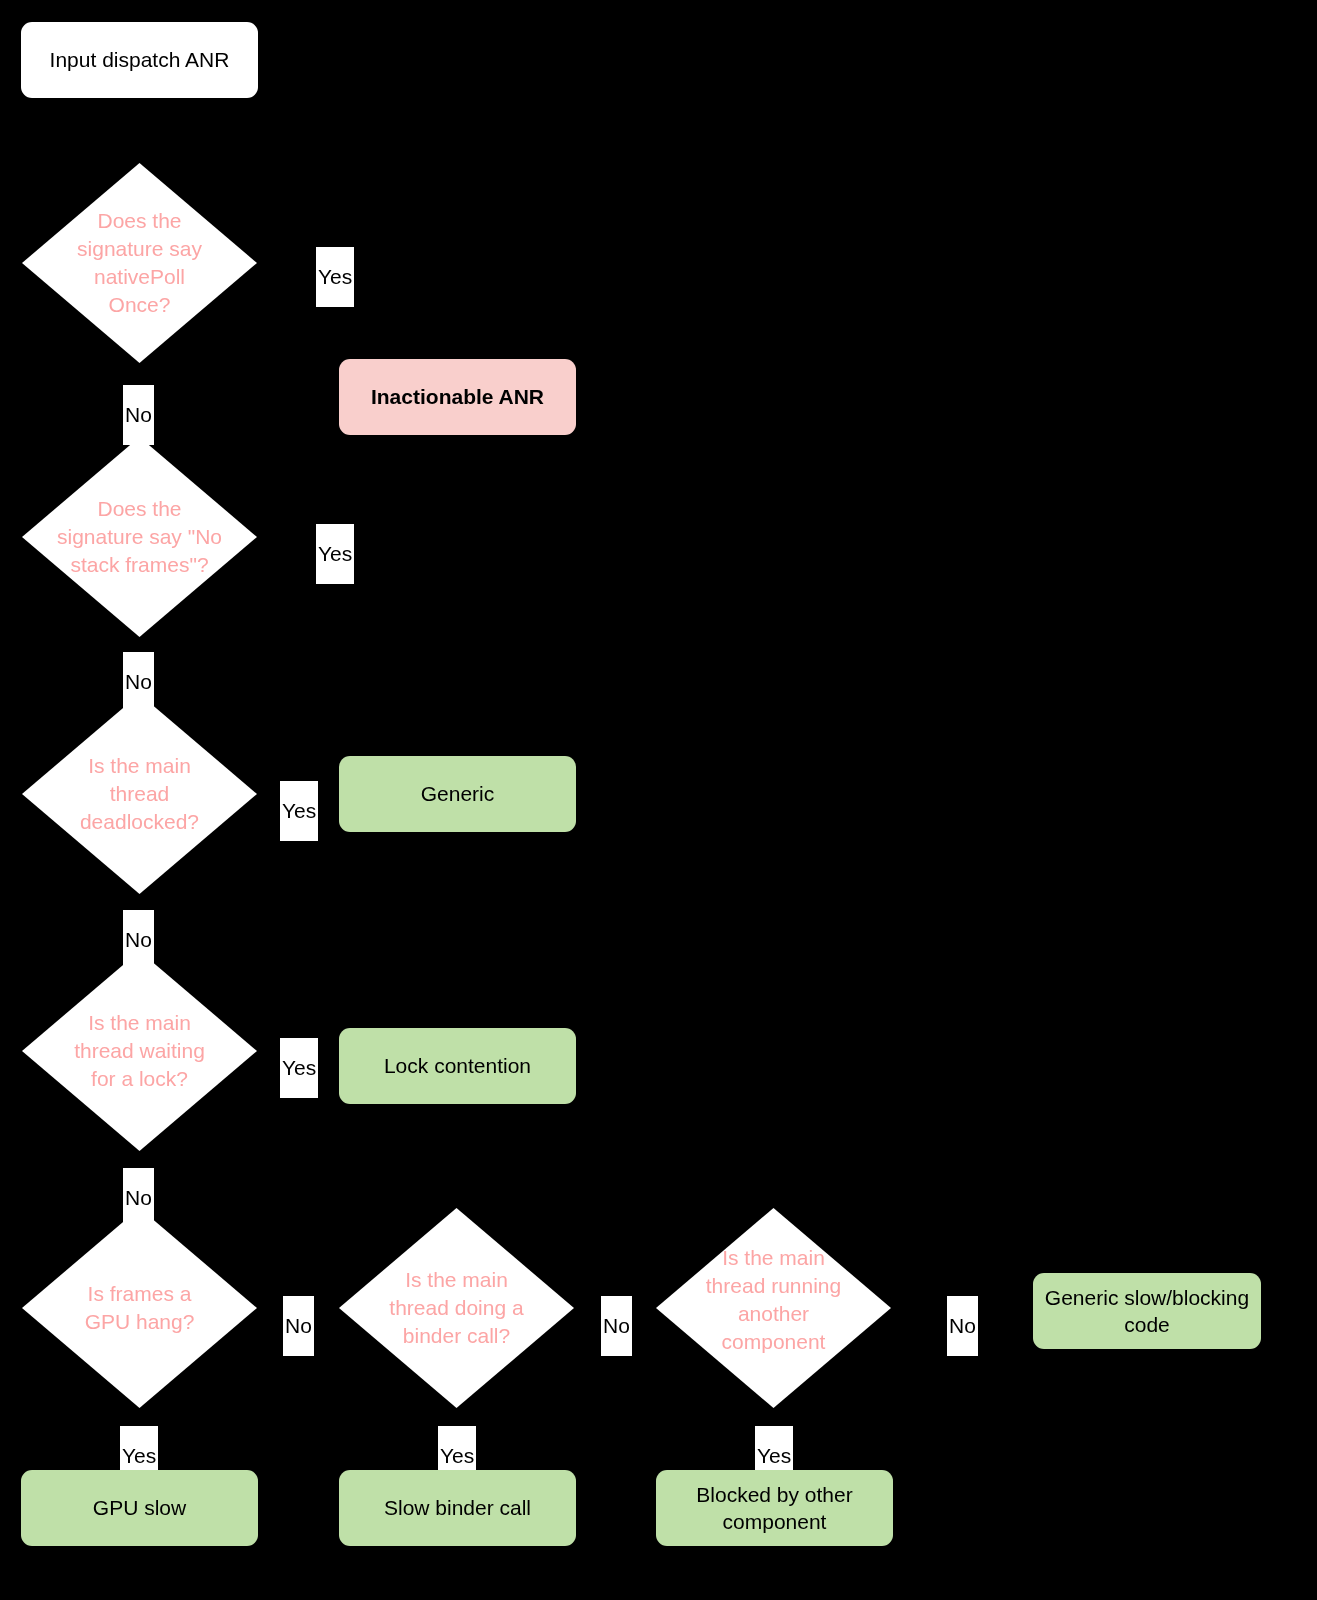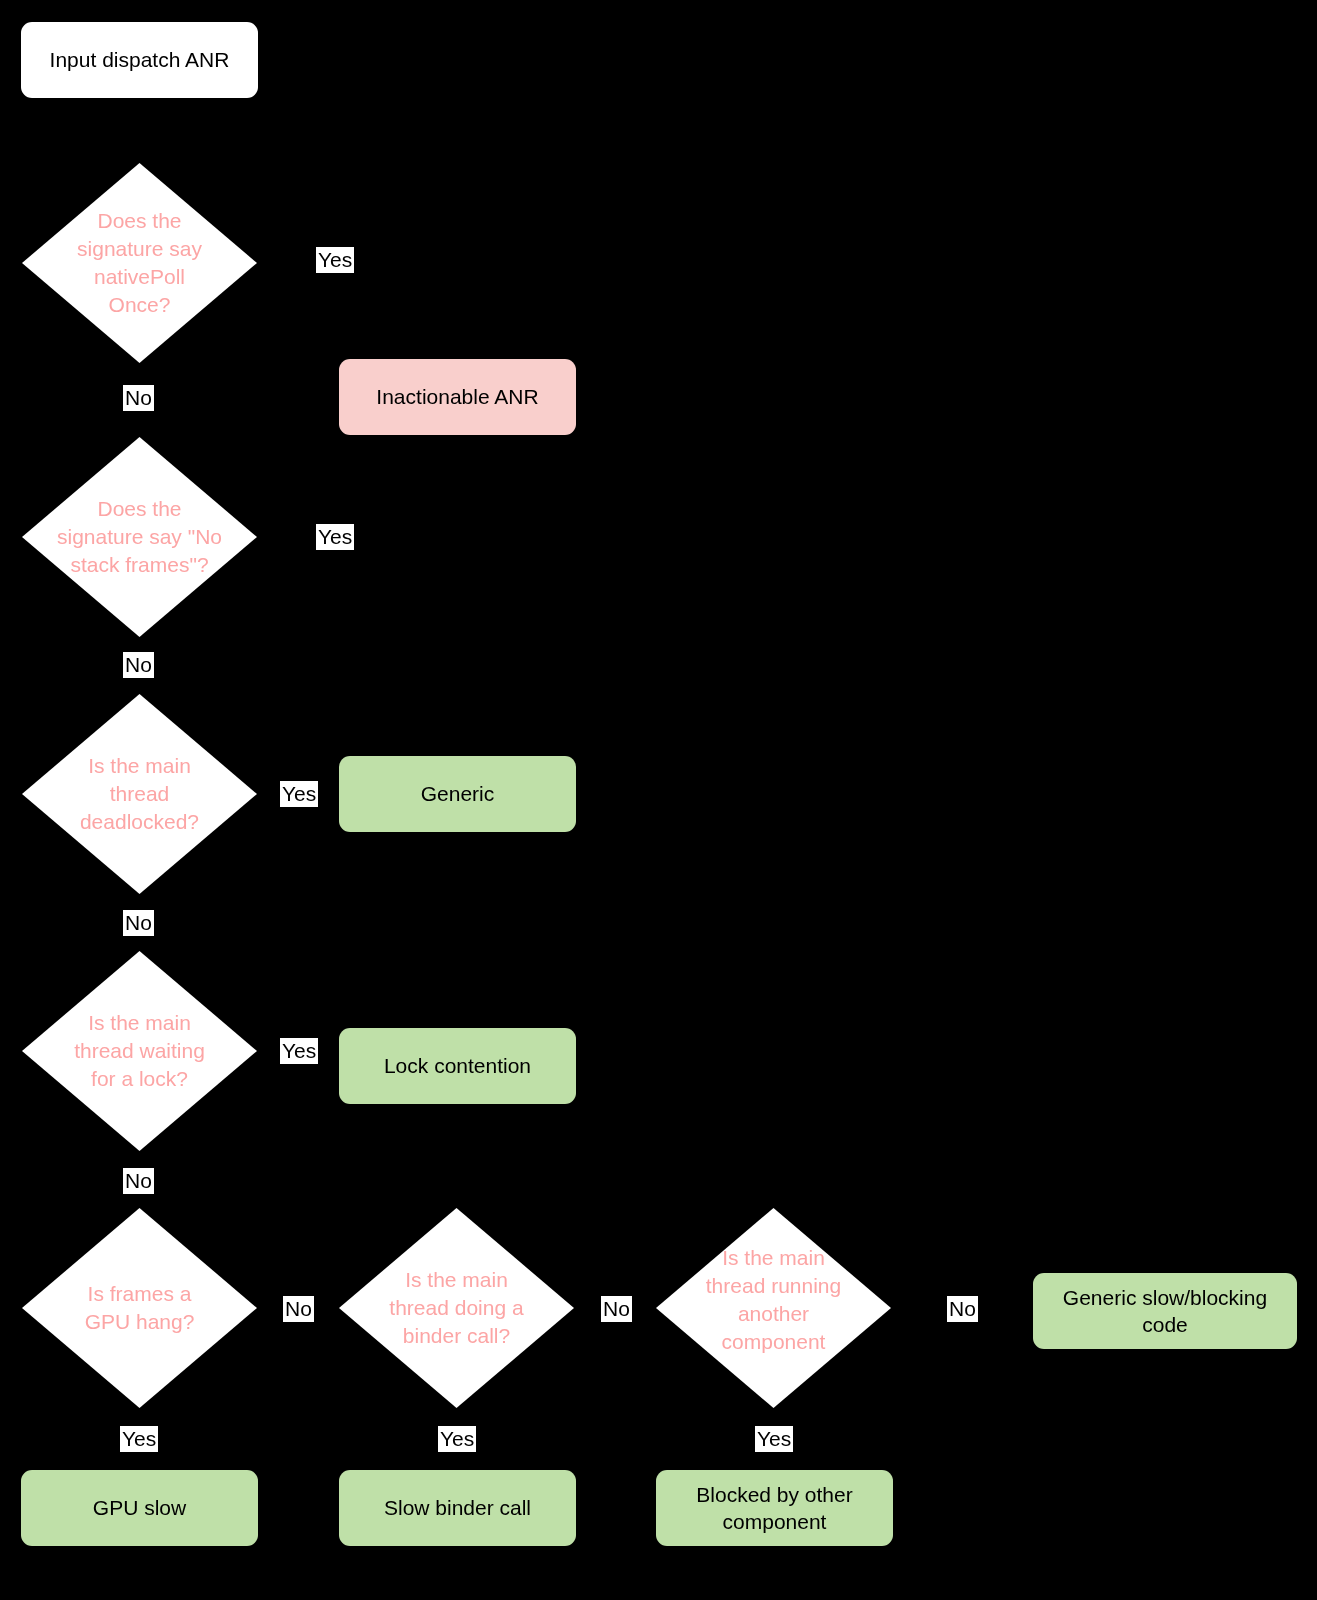--- a/index.html
+++ b/index.html
@@ -27,21 +27,21 @@
     align-items: center;
     justify-content: center;
     text-align: center;
     color: #000000;
     font-size: 21px;
     line-height: 1.3;
     padding: 12px 10px;
     border: 1px solid rgba(0,0,0,0);
   }
   .node-box.fill-white  { background: #ffffff; }
-  .node-box.fill-pink   { background: #f9cfcc; }
+  .node-box.fill-pink   { background: #f9cfcc; font-weight: bold; }
   .node-box.fill-green  { background: #bfe0a8; }
 
   
   .diamond {
     position: absolute;
     box-sizing: border-box;
   }
   .diamond .shape {
     position: absolute;
     inset: 0;
@@ -65,21 +65,21 @@
     width: 182px;
   }
 
   
   .edge-label {
     position: absolute;
     background: #ffffff;
     color: #000000;
     font-size: 21px;
     line-height: 24px;
-    padding: 1px 2px;
+    padding: 18px 2px;
     white-space: nowrap;
   }
 
   
   .connector {
     position: absolute;
     background: #000000;
   }
   .connector.h { height: 2px; }
   .connector.v { width: 2px; }
@@ -180,21 +180,21 @@
   <div class="diamond overflow" style="left:656px; top:1208px; width:235px; height:200px;">
     <div class="shape"></div>
     <div class="dtext" style="top:46%;">Is the main
 thread running
 another
 component</div>
   </div>
   <div class="edge-label" style="left:947px; top:1296px;">No</div>
   <div class="edge-label" style="left:755px; top:1426px;">Yes</div>
 
-  <div class="node-box fill-green" style="left:1033px; top:1273px; width:264px; height:76px;">
+  <div class="node-box fill-green" style="left:1033px; top:1273px; width:228px; height:76px;">
     <span>Generic
 slow/blocking code</span>
   </div>
 
   <div class="node-box fill-green" style="left:21px; top:1470px; width:237px; height:76px;">
     <span>GPU slow</span>
   </div>
 
   <div class="node-box fill-green" style="left:339px; top:1470px; width:237px; height:76px;">
     <span>Slow binder call</span>

